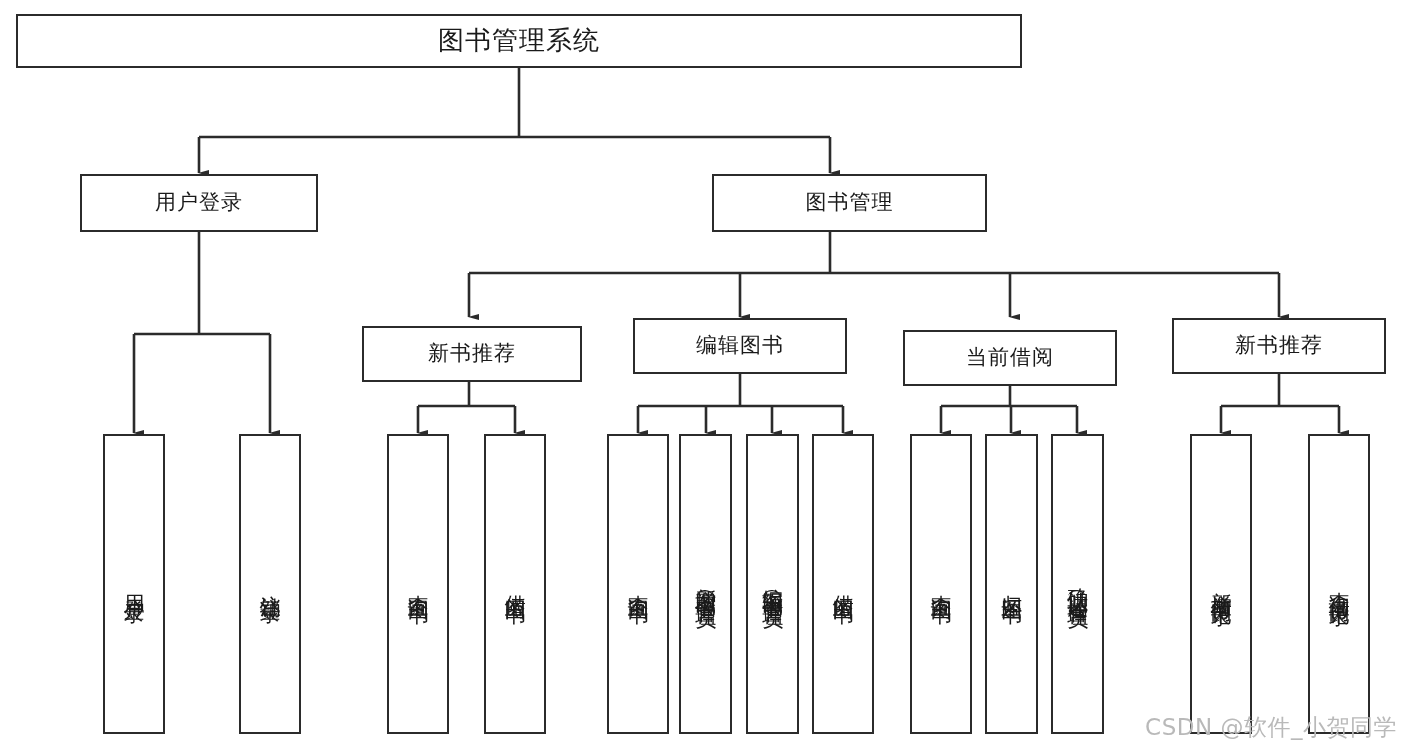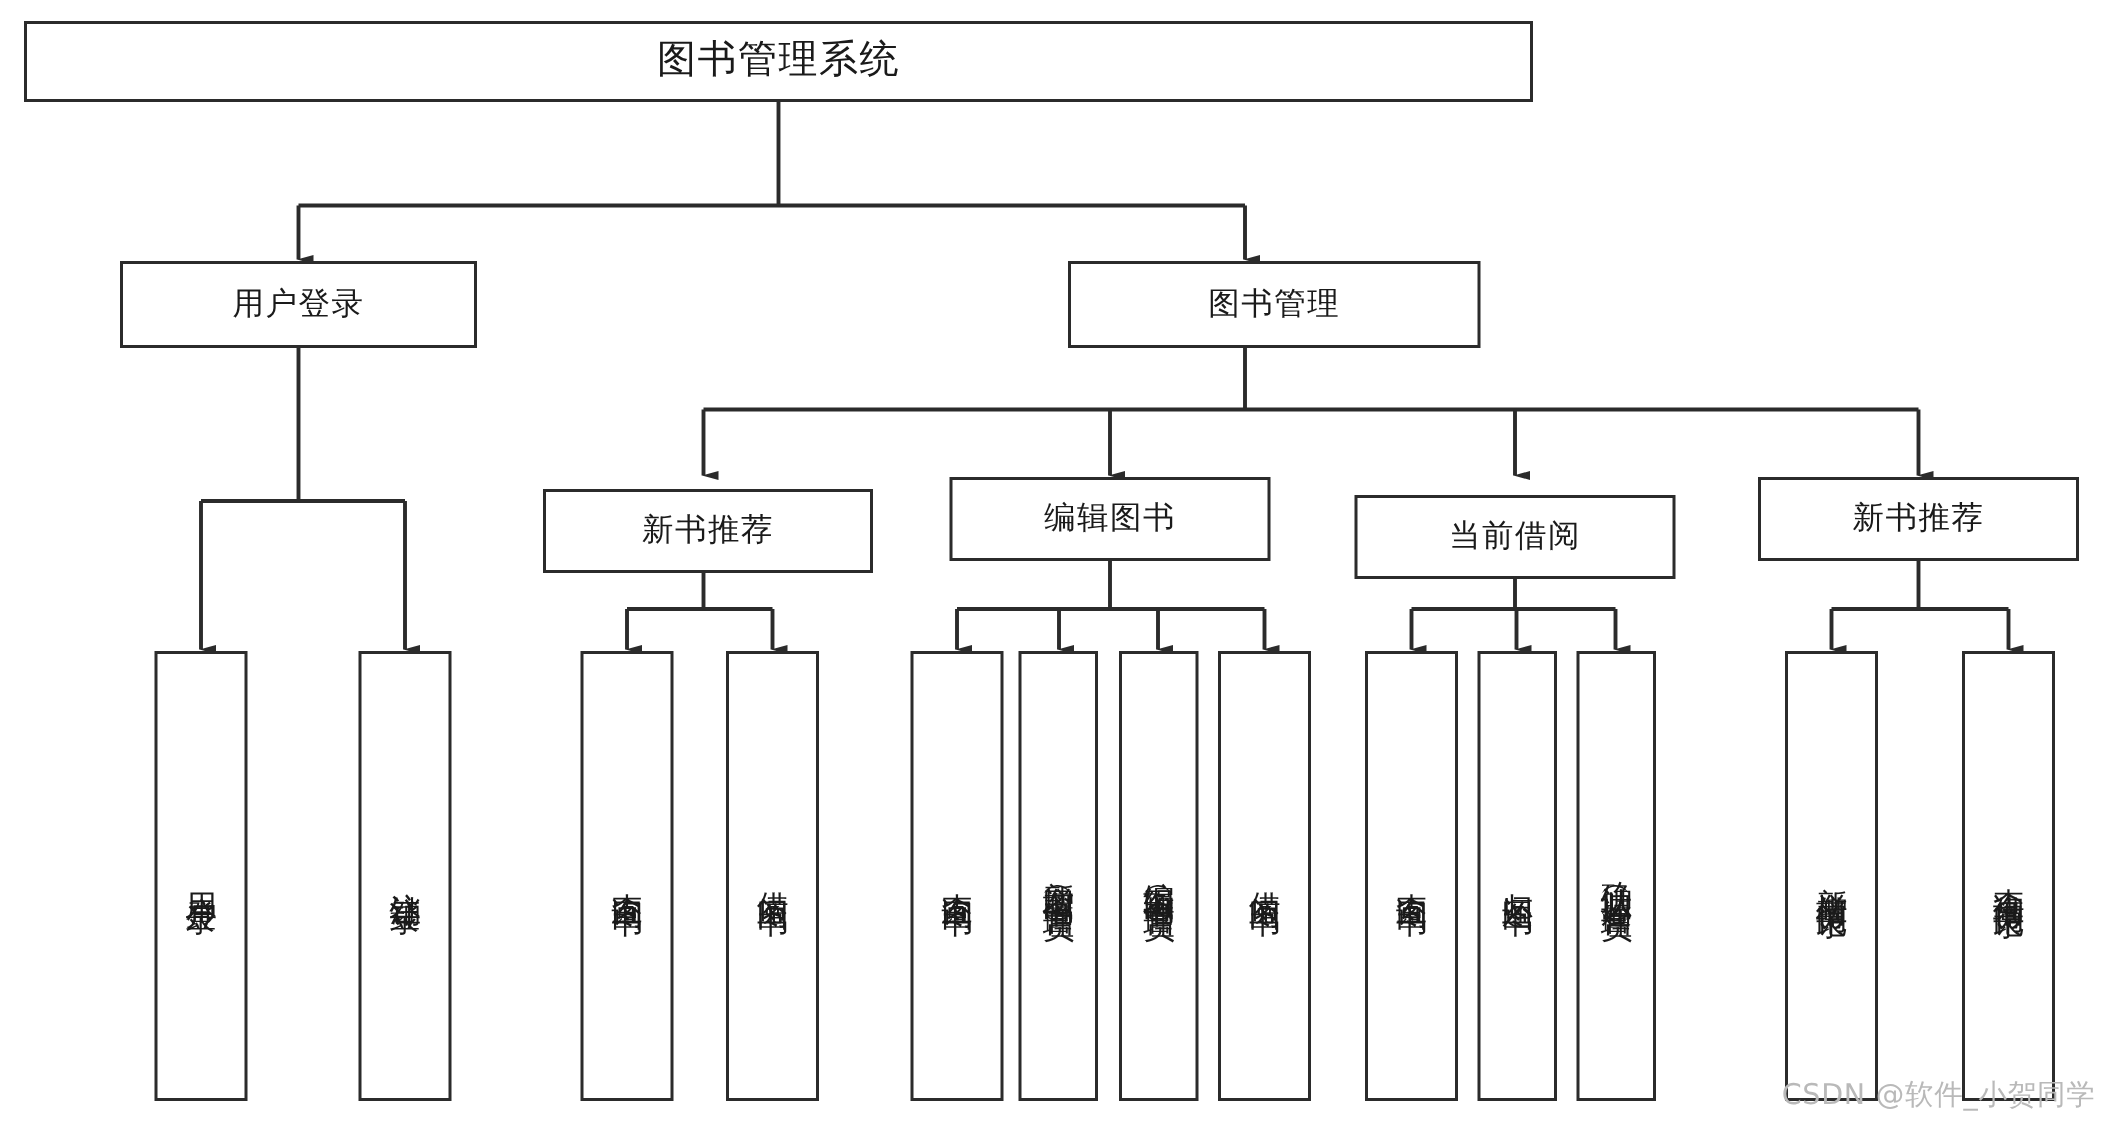--- a/index.html
+++ b/index.html
@@ -62,21 +62,21 @@
     white-space: pre-line;
   }
   .node.vert .label {
     writing-mode: vertical-rl;
     text-orientation: upright;
   }
   .watermark {
     position: absolute;
     right: 8px;
     bottom: 4px;
-    font-size: 19px;
+    font-size: 23px;
     color: #b9b9b9;
     letter-spacing: 0.5px;
     z-index: 5;
     white-space: nowrap;
   }
 </style>
 </head>
 <body>
 
 <div id="canvas">

